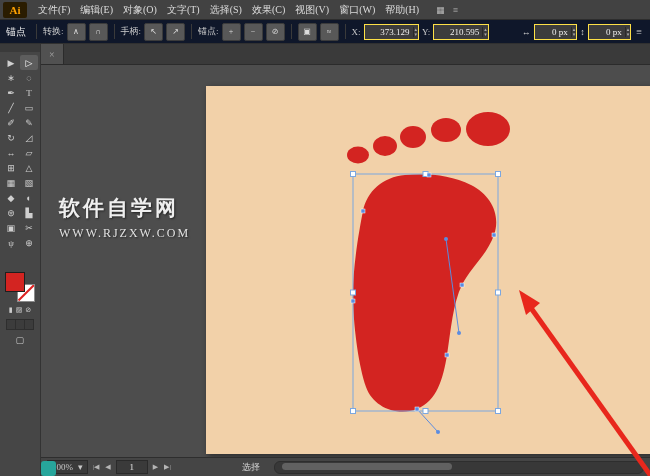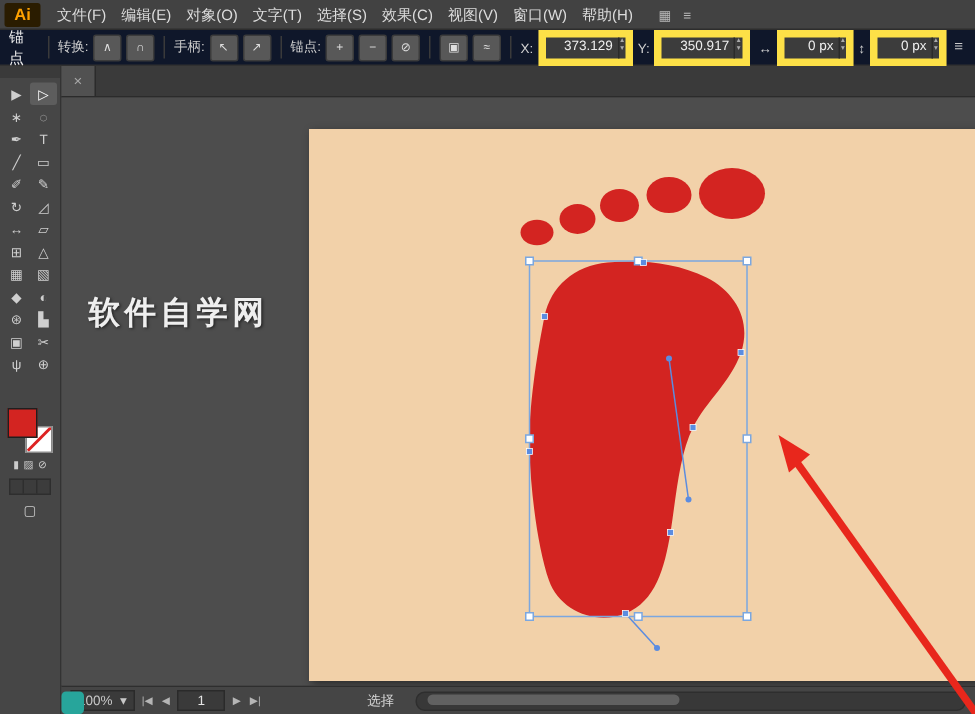--- a/index.html
+++ b/index.html
@@ -1,39 +1,39 @@
 <!DOCTYPE html>
 <html style="--artboard: #f2d1a9; --shape: #d32421; --selection: #7ba7e0; --anchor: #5b8ce0; --arrow: #e8271c;"><head>
 <meta charset="utf-8">
 <style>
   html,body { margin:0; padding:0; background:#333; }
   .app {
     position:relative; width:650px; height:476px; overflow:hidden;
-    background:#4d4d4d; font-family:Liberation Sans, sans-serif;
+    background:#4d4d4d; font-family:Liberation Serif, serif;
     user-select:none;
   }
 
   
   .menubar { display:flex; align-items:center; height:19px; background:#424242;
     border-bottom:1px solid #2d2d2d; padding:0 3px; }
   .logo { width:24px; height:16px; background:#2a1c00; color:#ffa200; font-weight:bold;
     font-size:11px; display:flex; align-items:center; justify-content:center;
     border-radius:2px; margin-right:6px; }
   .menu-item { color:#dcdcdc; font-size:10px; padding:0 5px; cursor:default; white-space:nowrap; }
   .mb-icons { margin-left:12px; display:flex; gap:8px; color:#b8b8b8; font-size:9px; }
 
   
   .controlbar { display:flex; align-items:center; height:23px; background:#0f172a;
     border-bottom:1px solid #303030; padding:0 6px; gap:3px; font-size:9px; color:#d6d6d6; }
   .mode-label { color:#f0f0f0; font-size:10px; margin-right:4px; }
   .cb-sep { width:1px; height:15px; background:#3a3a3a; margin:0 3px; flex:none; }
   .cb-label { color:#cfcfcf; white-space:nowrap; }
   .cb-btn { width:17px; height:16px; background:#585858; border:1px solid #3b3b3b; border-radius:2px;
     color:#ddd; font-size:8px; display:flex; align-items:center; justify-content:center; flex:none; }
-  .cb-field { display:flex; background:#3c3c3c; border:5px solid #fde047;
+  .cb-field { display:flex; align-items:center; background:#3c3c3c; border:1px solid #fde047;
     height:14px; flex:none; }
   .cb-field .val { width:42px; text-align:right; padding:0 3px; color:#efefef; font-size:9px; }
   .cb-field .val.small { width:30px; }
   .stepper { display:flex; flex-direction:column; font-size:5px; line-height:5px; color:#aaa;
     border-left:1px solid #2a2a2a; padding:0 1px; }
   .spacer { flex:1; }
   .panel-menu { color:#ccc; font-size:10px; padding:0 2px; }
 
   
   .main { display:flex; height:432px; }
@@ -151,21 +151,21 @@
     <span class="cb-label">X:</span>
     <div class="cb-field">
       <span class="val">373.129</span>
       <span class="stepper">
           <span>▴</span>
           <span>▾</span>
         </span>
     </div>
     <span class="cb-label">Y:</span>
     <div class="cb-field">
-      <span class="val">350.917</span>
+      <span class="val">210.595</span>
       <span class="stepper">
           <span>▴</span>
           <span>▾</span>
         </span>
     </div>
     <div class="spacer"></div>
     <span class="cb-label">↔</span>
     <div class="cb-field">
       <span class="val small">0 px</span>
       <span class="stepper">
@@ -296,20 +296,21 @@
         <span class="status-text">选择</span>
         <div class="hscroll">
           <div class="hthumb"></div>
         </div>
       </div>
     </div>
   </div>
 
   <div class="watermark">
     <div class="wm1">软件自学网</div>
+    <div class="wm2">WWW.RJZXW.COM</div>
   </div>
 
   <svg class="arrow-svg" width="650" height="476" viewBox="0 0 650 476">
     <line class="arrow-line" x1="531" y1="308" x2="668" y2="500"></line>
     <polygon class="arrow-head" points="519,290 540,303 526,315"></polygon>
   </svg>
 
   <div class="teal-blob"></div>
 </div>
 

